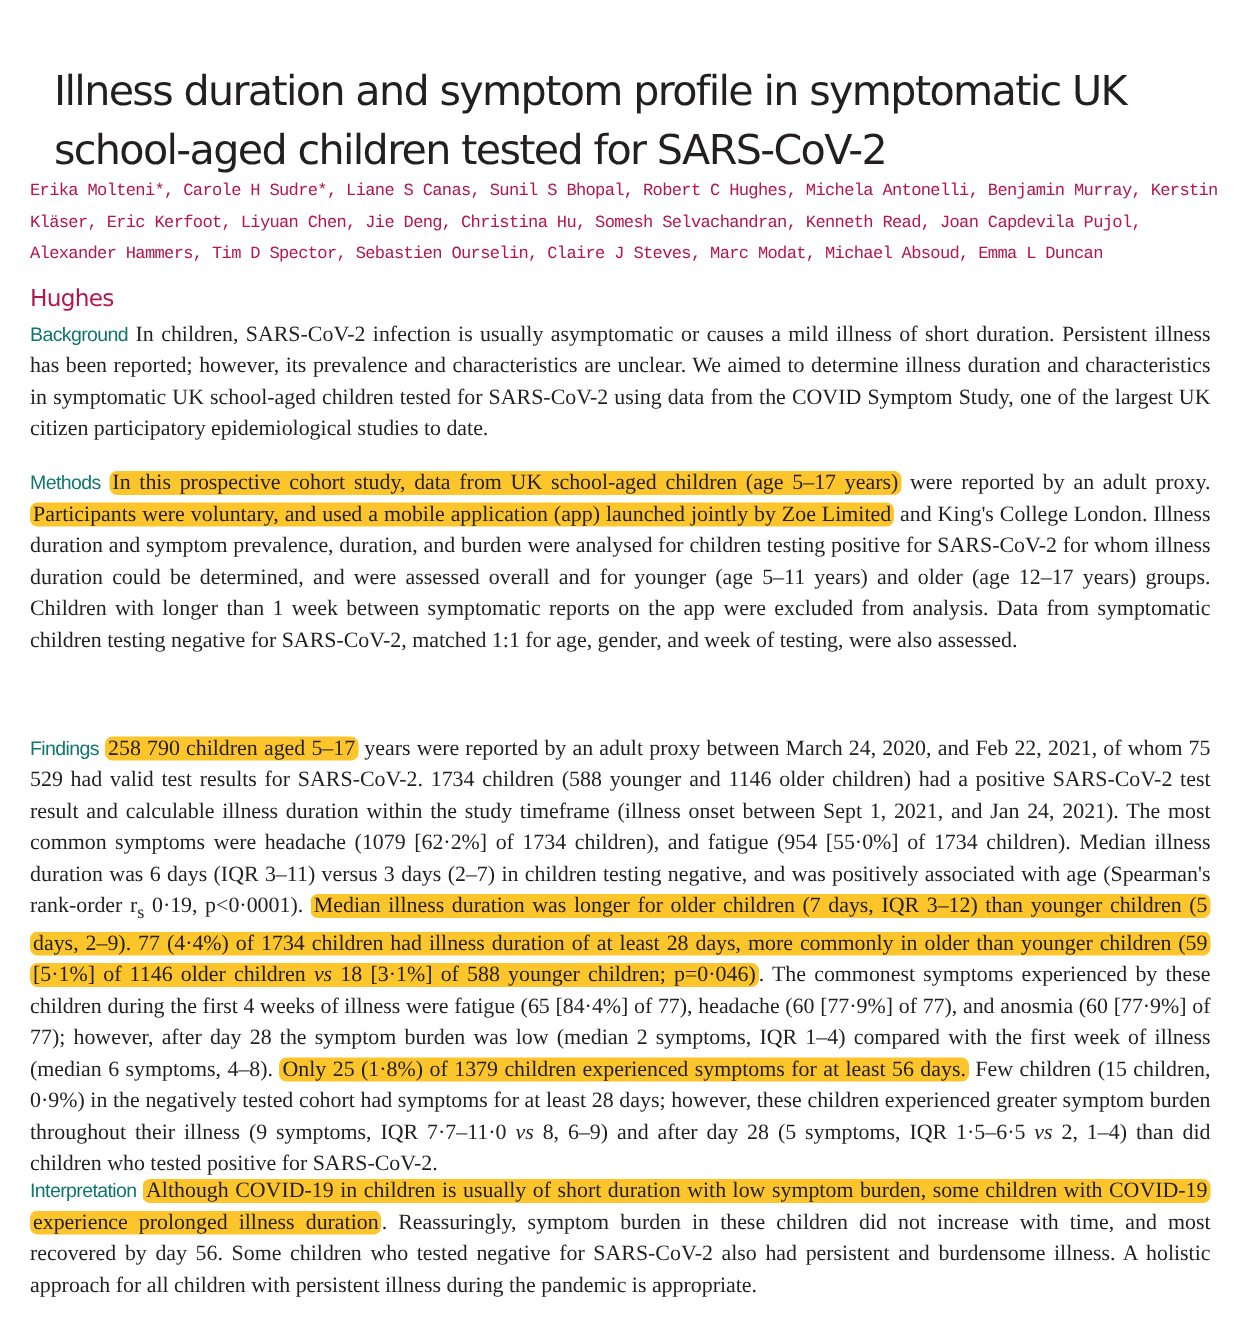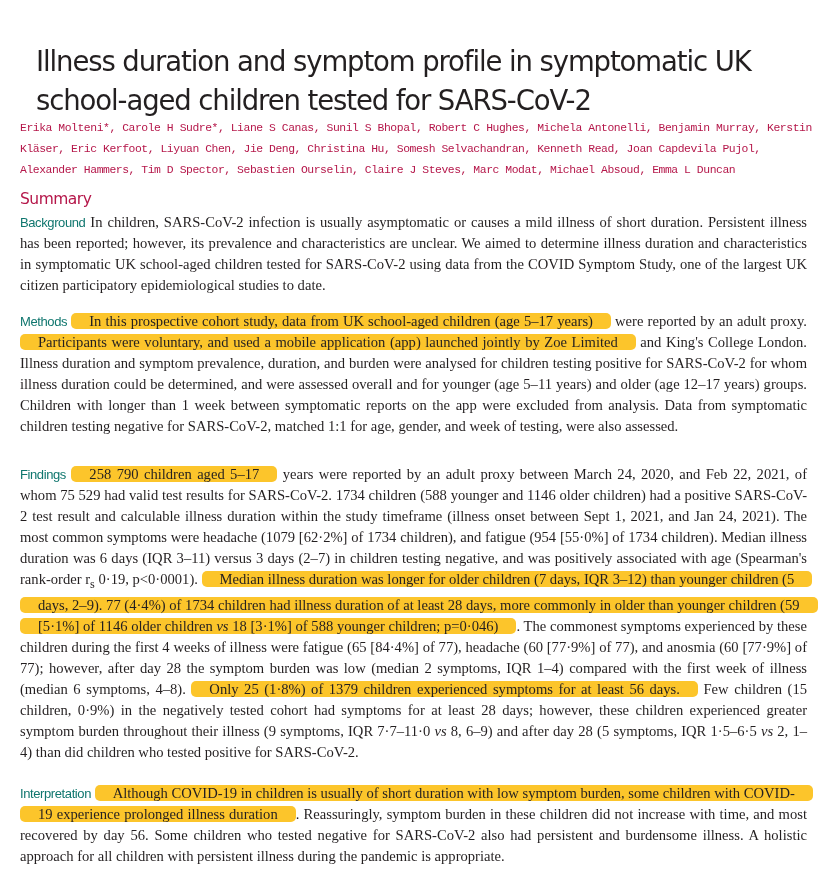--- a/index.html
+++ b/index.html
@@ -22,36 +22,36 @@
   }
   .para {
     position: absolute; left: 20px; width: 787px;
     font-family: "Liberation Serif", serif; font-size: 14.6px; line-height: 21px;
     color: #231f20; text-align: justify; margin: 0;
   }
   .label {
     font-family: "Liberation Sans", sans-serif; font-size: 13px; color: #0f766e;
     letter-spacing: -0.4px;
   }
-  .hl { background: #fcc52b; border-radius: 5px; padding: 0 18px; box-decoration-break: clone; -webkit-box-decoration-break: clone; }
+  .hl { background: #fcc52b; border-radius: 5px; padding: 0 2px; box-decoration-break: clone; -webkit-box-decoration-break: clone; }
   #p-background { top: 212px; }
   #p-methods { top: 311px; }
-  #p-findings { top: 464px; }
+  #p-findings { top: 488px; }
   #p-interp { top: 783px; }
   i { font-style: italic; }
 </style>
 </head>
 <body>
 
 <div class="page">
   <h1 class="title">Illness duration and symptom profile in symptomatic UK school-aged children tested for SARS-CoV-2</h1>
 
   <div class="authors">Erika Molteni*, Carole H Sudre*, Liane S Canas, Sunil S Bhopal, Robert C Hughes, Michela Antonelli, Benjamin Murray, Kerstin Kläser, Eric Kerfoot, Liyuan Chen, Jie Deng, Christina Hu, Somesh Selvachandran, Kenneth Read, Joan Capdevila Pujol, Alexander Hammers, Tim D Spector, Sebastien Ourselin, Claire J Steves, Marc Modat, Michael Absoud, Emma L Duncan</div>
 
-  <h2 class="summary-head">Summary</h2>
+  <h2 class="summary-head">Hughes</h2>
 
   <p class="para" id="p-background"><span class="label">Background</span><span> In children, SARS-CoV-2 infection is usually asymptomatic or causes a mild illness of short duration. Persistent illness has been reported; however, its prevalence and characteristics are unclear. We aimed to determine illness duration and characteristics in symptomatic UK school-aged children tested for SARS-CoV-2 using data from the COVID Symptom Study, one of the largest UK citizen participatory epidemiological studies to date.</span></p>
 
   <p class="para" id="p-methods"><span class="label">Methods</span> <span class="hl">In this prospective cohort study, data from UK school-aged children (age 5–17 years)</span><span> were reported by an adult proxy. </span><span class="hl">Participants were voluntary, and used a mobile application (app) launched jointly by Zoe Limited</span><span> and King's College London. Illness duration and symptom prevalence, duration, and burden were analysed for children testing positive for SARS-CoV-2 for whom illness duration could be determined, and were assessed overall and for younger (age 5–11 years) and older (age 12–17 years) groups. Children with longer than 1 week between symptomatic reports on the app were excluded from analysis. Data from symptomatic children testing negative for SARS-CoV-2, matched 1:1 for age, gender, and week of testing, were also assessed.</span></p>
 
   <p class="para" id="p-findings"><span class="label">Findings</span> <span class="hl">258 790 children aged 5–17</span><span> years were reported by an adult proxy between March 24, 2020, and Feb 22, 2021, of whom 75 529 had valid test results for SARS-CoV-2. 1734 children (588 younger and 1146 older children) had a positive SARS-CoV-2 test result and calculable illness duration within the study timeframe (illness onset between Sept 1, 2021, and Jan 24, 2021). The most common symptoms were headache (1079 [62·2%] of 1734 children), and fatigue (954 [55·0%] of 1734 children). Median illness duration was 6 days (IQR 3–11) versus 3 days (2–7) in children testing negative, and was positively associated with age (Spearman's rank-order r</span><sub>s</sub><span> 0·19, p&lt;0·0001). </span><span class="hl"><span>Median illness duration was longer for older children (7 days, IQR 3–12) than younger children (5 days, 2–9). 77 (4·4%) of 1734 children had illness duration of at least 28 days, more commonly in older than younger children (59 [5·1%] of 1146 older children </span><i>vs</i><span> 18 [3·1%] of 588 younger children; p=0·046)</span></span><span>. The commonest symptoms experienced by these children during the first 4 weeks of illness were fatigue (65 [84·4%] of 77), headache (60 [77·9%] of 77), and anosmia (60 [77·9%] of 77); however, after day 28 the symptom burden was low (median 2 symptoms, IQR 1–4) compared with the first week of illness (median 6 symptoms, 4–8). </span><span class="hl">Only 25 (1·8%) of 1379 children experienced symptoms for at least 56 days.</span><span> Few children (15 children, 0·9%) in the negatively tested cohort had symptoms for at least 28 days; however, these children experienced greater symptom burden throughout their illness (9 symptoms, IQR 7·7–11·0 </span><i>vs</i><span> 8, 6–9) and after day 28 (5 symptoms, IQR 1·5–6·5 </span><i>vs</i><span> 2, 1–4) than did children who tested positive for SARS-CoV-2.</span></p>
 
   <p class="para" id="p-interp"><span class="label">Interpretation</span> <span class="hl">Although COVID-19 in children is usually of short duration with low symptom burden, some children with COVID-19 experience prolonged illness duration</span><span>. Reassuringly, symptom burden in these children did not increase with time, and most recovered by day 56. Some children who tested negative for SARS-CoV-2 also had persistent and burdensome illness. A holistic approach for all children with persistent illness during the pandemic is appropriate.</span></p>
 </div>
 

